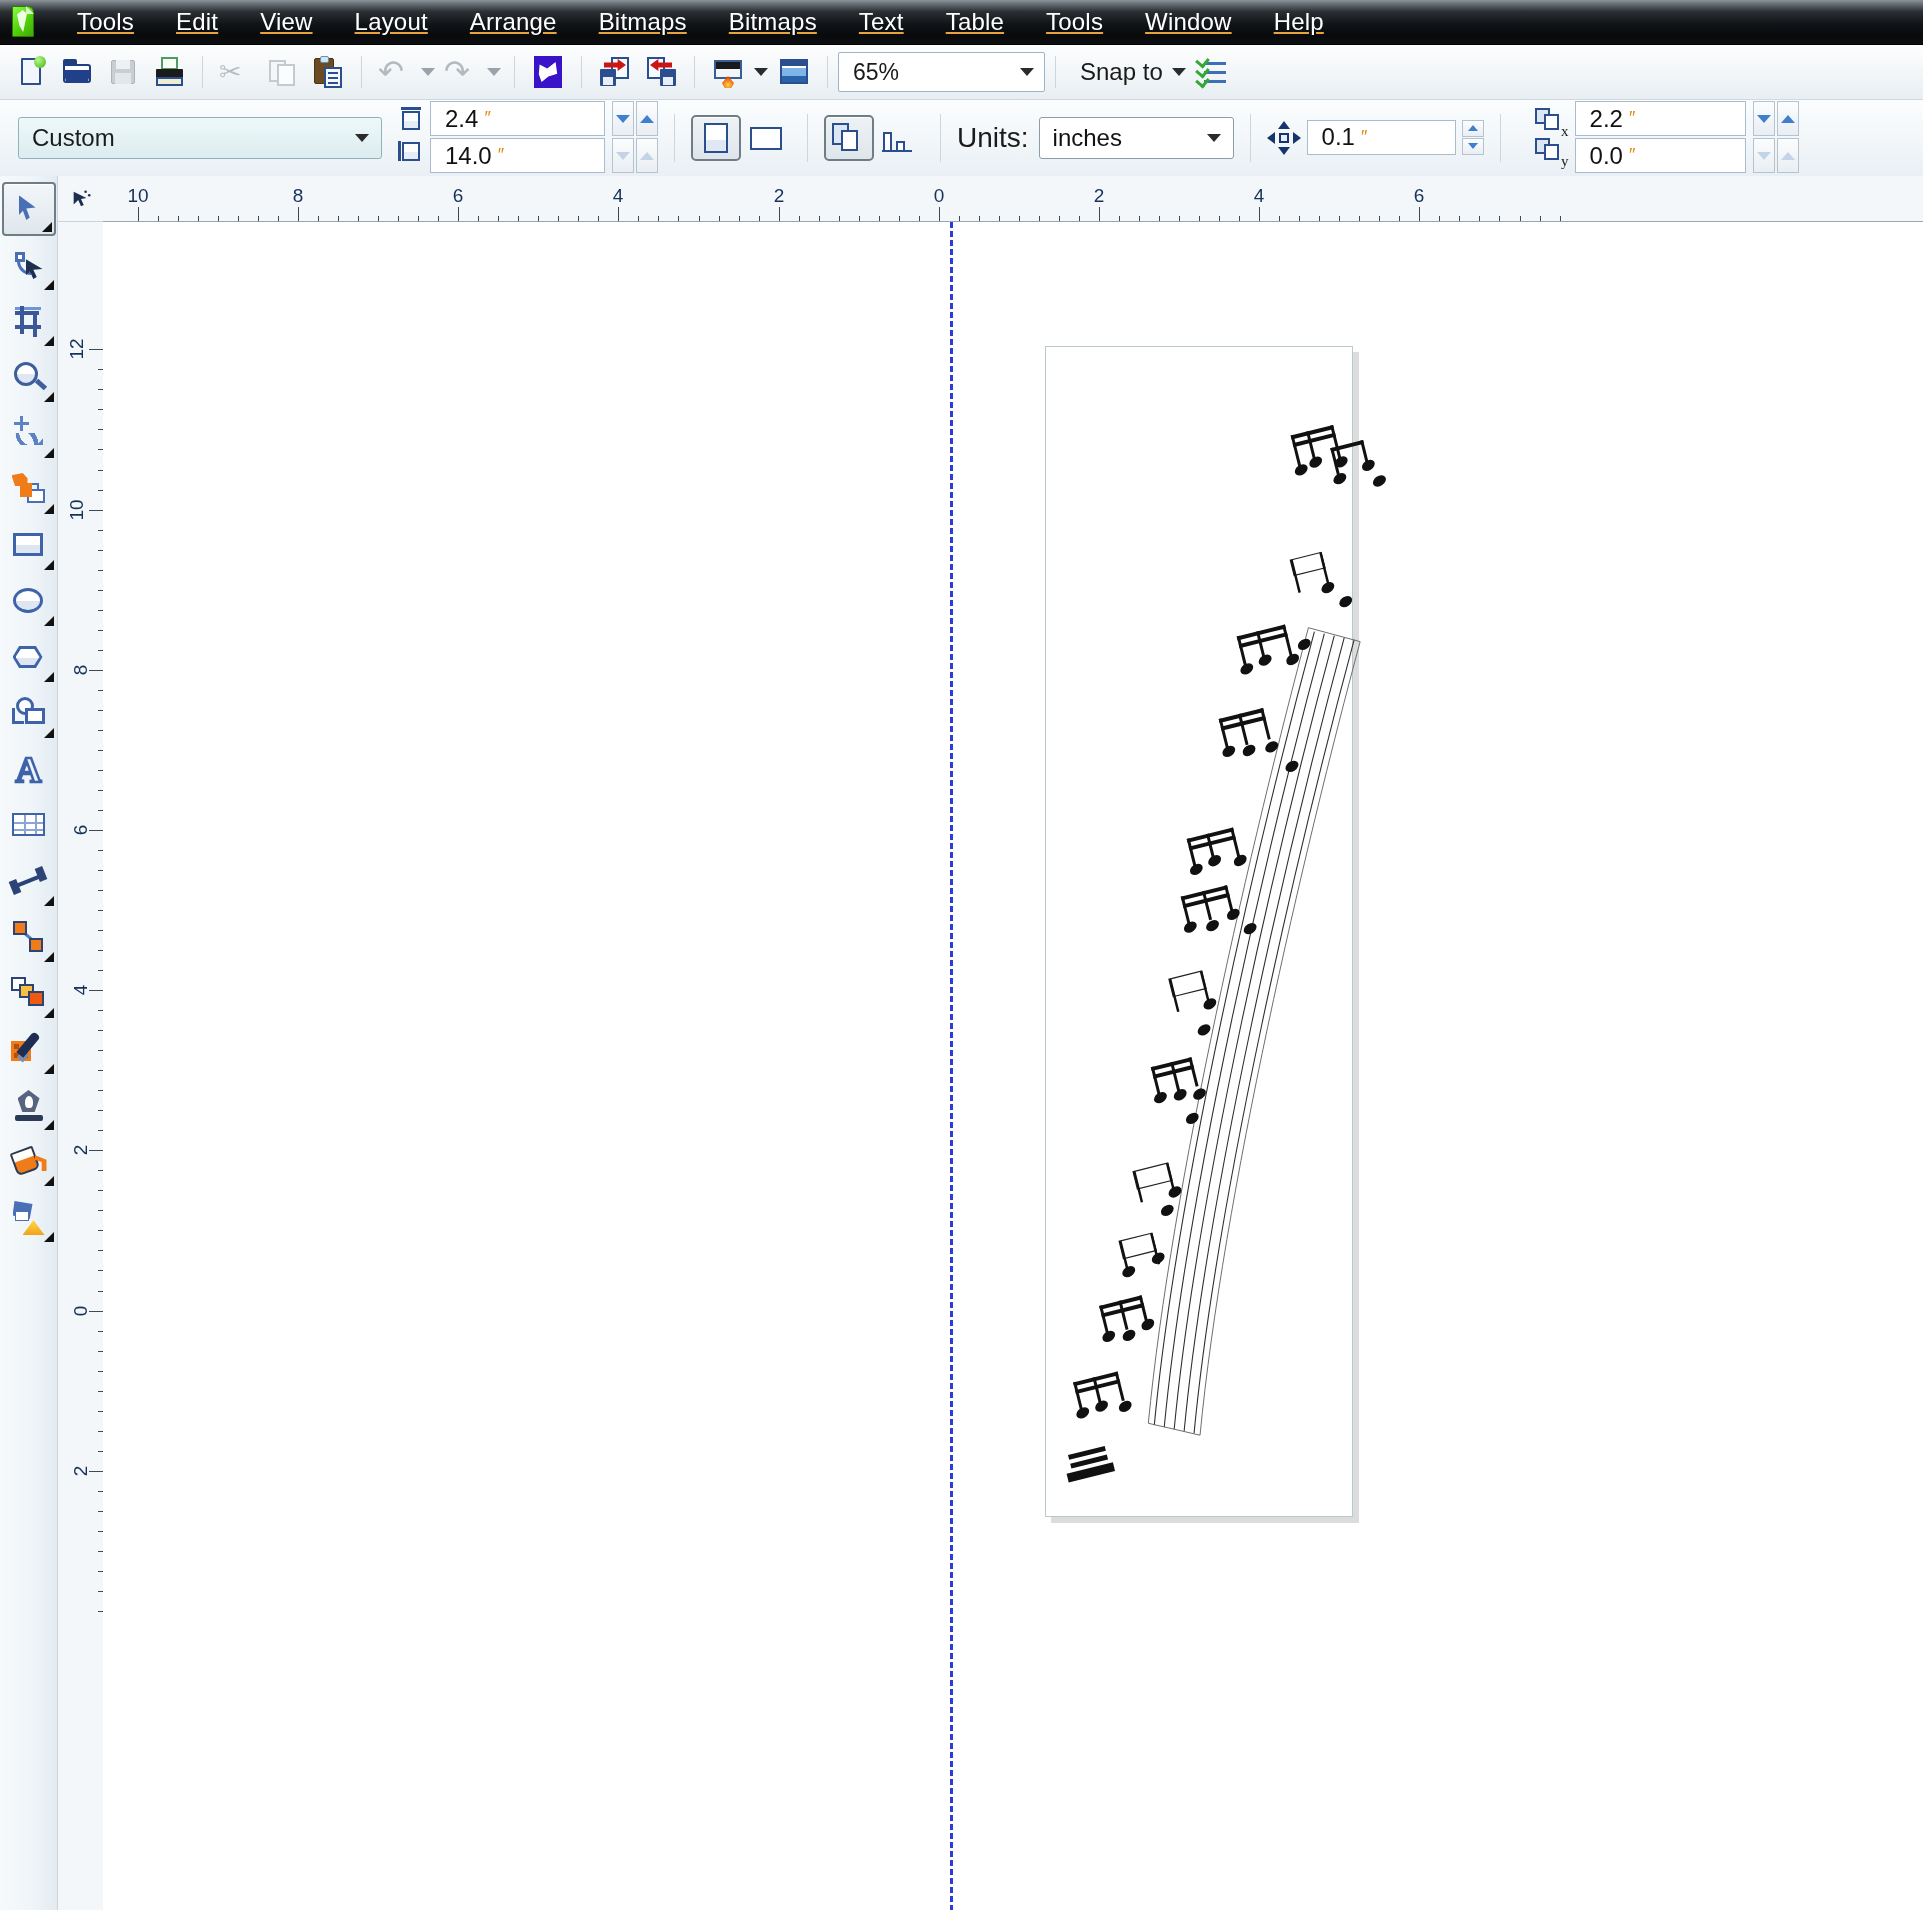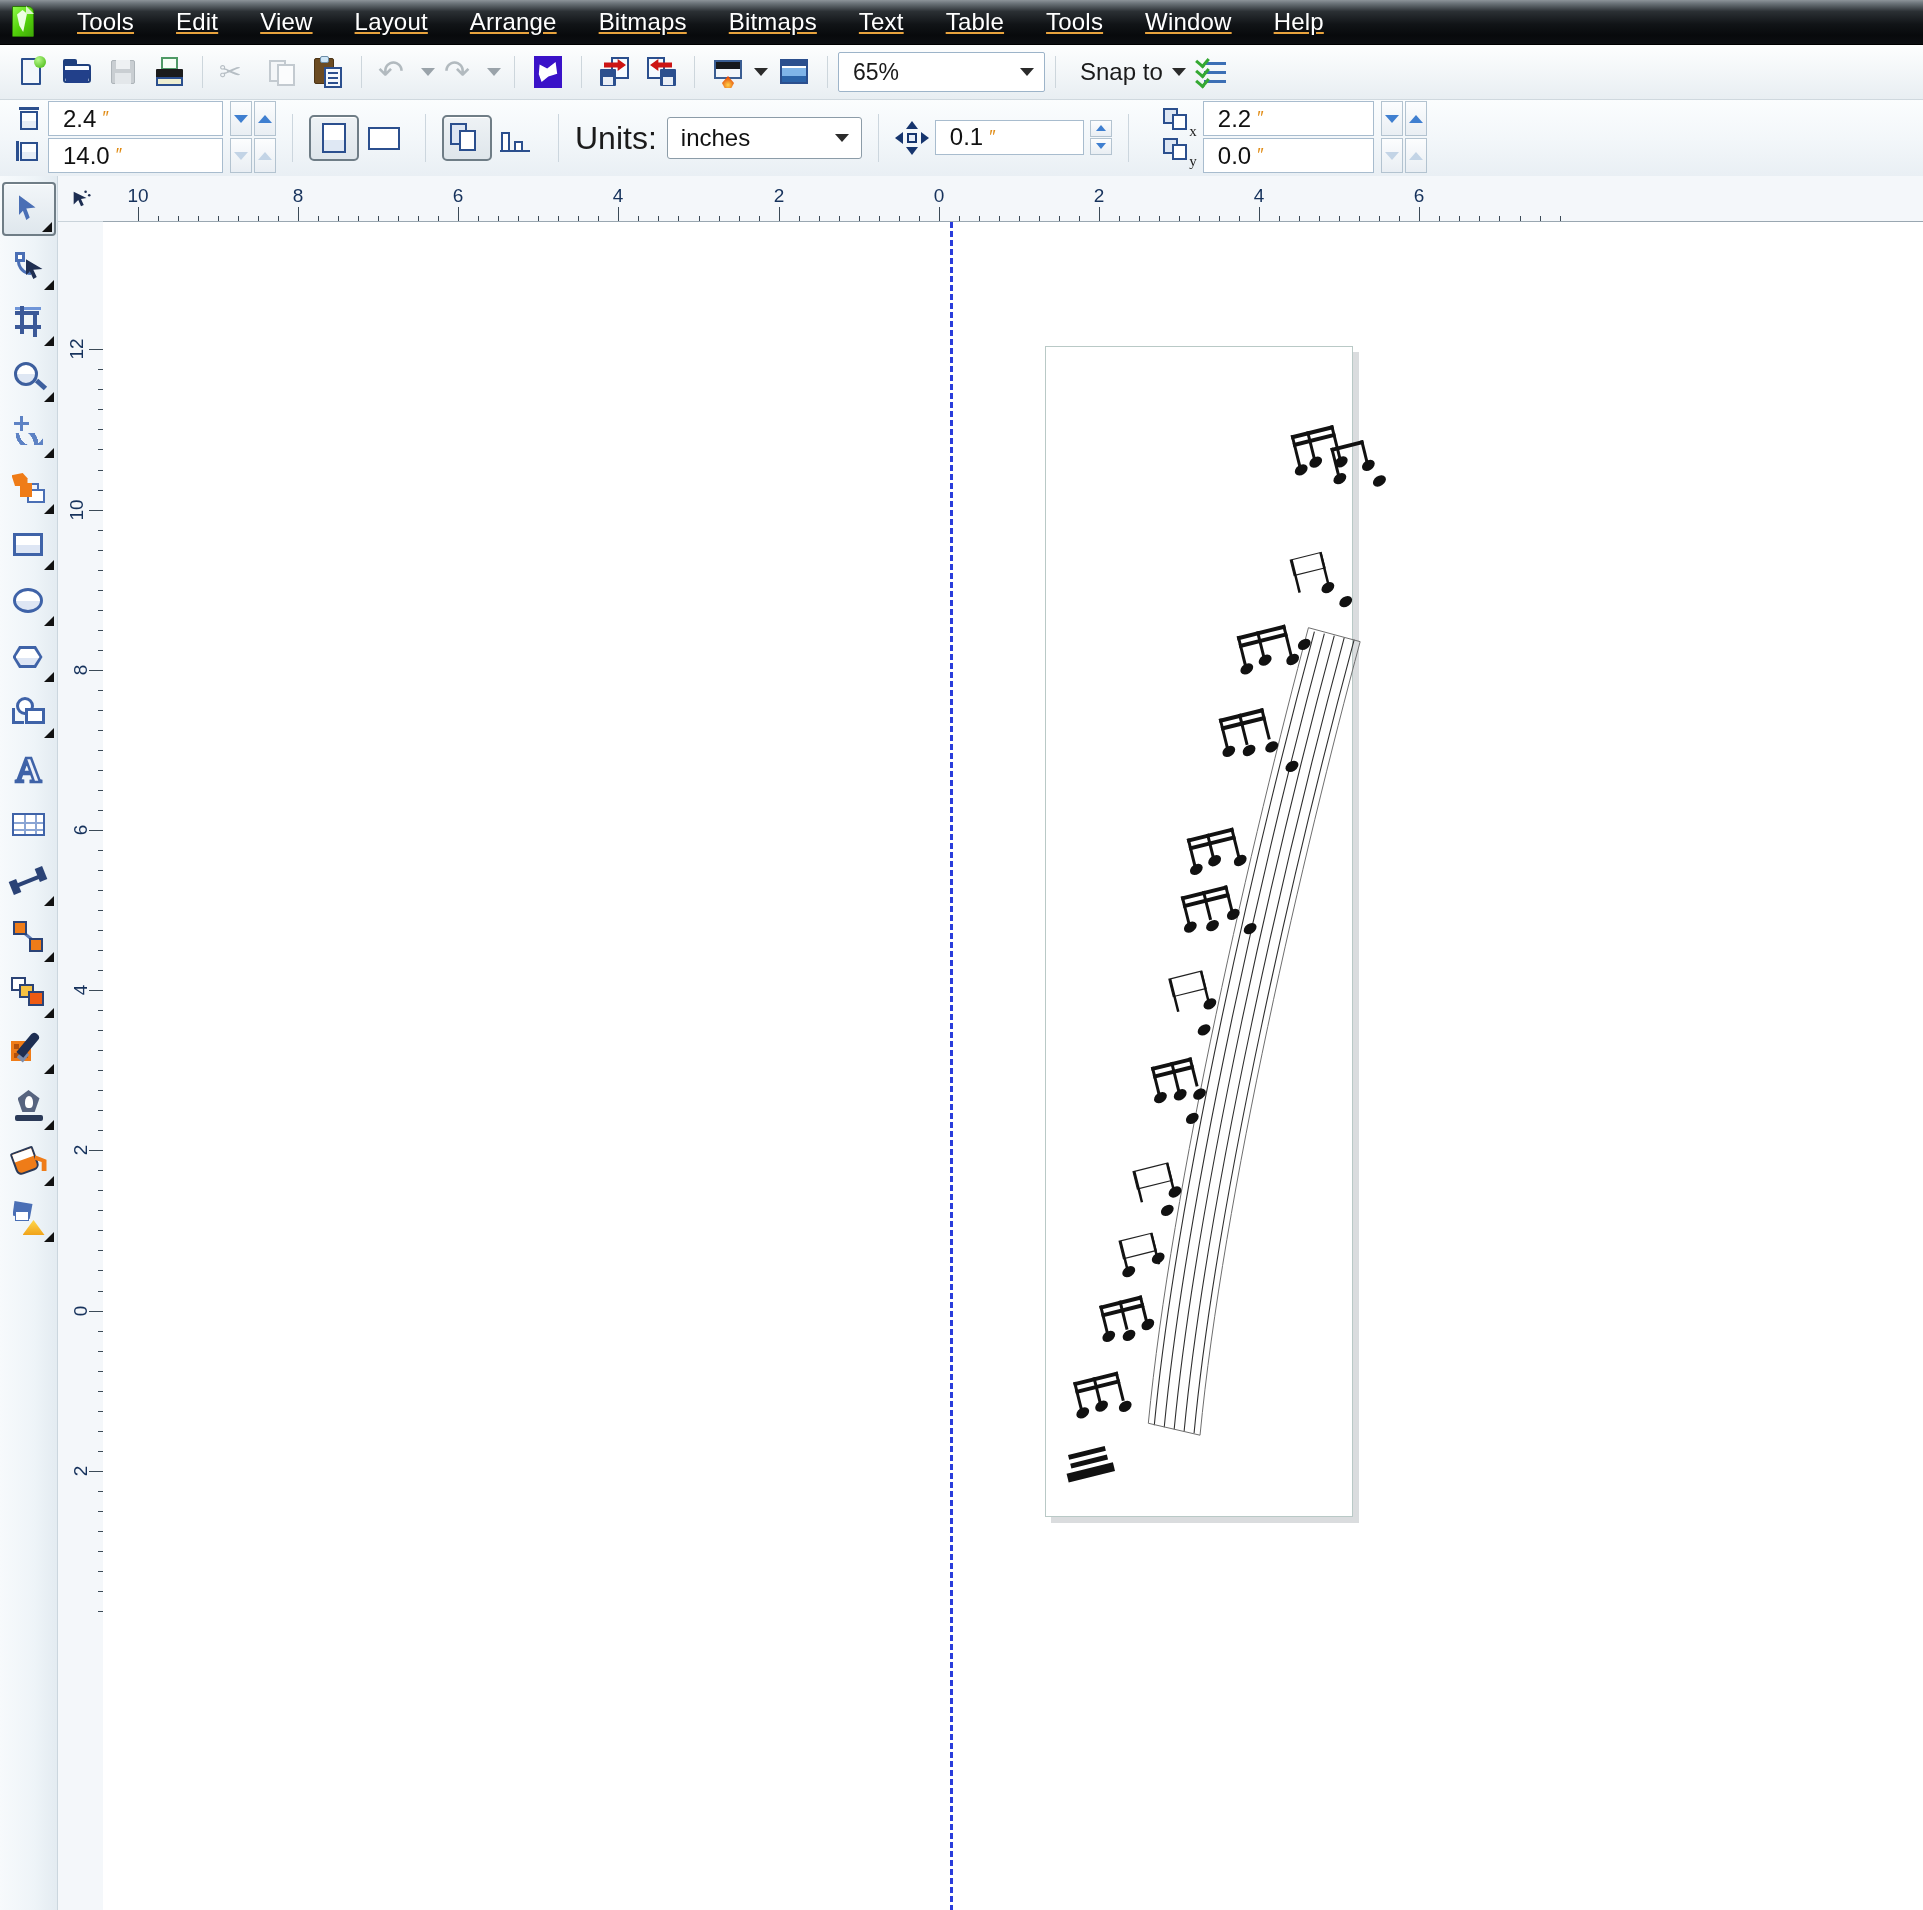--- a/index.html
+++ b/index.html
@@ -351,21 +351,21 @@
   .port-shape { width:24px;height:30px;border:2px solid #2b4f8e;background:linear-gradient(to bottom,#ffffff 58%,#dfe8f4 58%); }
   .land-shape { width:32px;height:23px;border:2px solid #2b4f8e;background:linear-gradient(to bottom,#ffffff 58%,#ffffff 58%); }
   .allpg { position:relative; width:34px; height:30px; }
   .allpg .p1 { position:absolute; left:0; top:0; width:17px;height:22px;border:2px solid #2b4f8e;background:#dde6f3; }
   .allpg .p2 { position:absolute; left:9px; top:7px; width:17px;height:21px;border:2px solid #2b4f8e;background:#ffffff; }
   .curpg { position:relative; width:34px; height:28px; }
   .curpg .b1 { position:absolute; left:1px; bottom:0; width:9px;height:20px;border:2px solid #2b4f8e;background:#fff; }
   .curpg .b2 { position:absolute; left:14px; bottom:0; width:9px;height:11px;border:2px solid #2b4f8e;background:#fff; }
   .curpg .base { position:absolute; left:0; bottom:0; width:30px;height:2px;background:#2b4f8e; }
 
-  .units-label { font-size:32px; color:#1b1b1b; margin-right:10px; flex:0 0 auto; }
+  .units-label { font-size:28px; color:#1b1b1b; margin-right:10px; flex:0 0 auto; }
   .units-combo {
     width: 195px; height: 42px;
     background: #ffffff; border: 1px solid #8c9ca8; border-radius: 3px;
     display:flex; align-items:center; justify-content:space-between;
     padding: 0 12px 0 13px;
     font-size: 24px; color:#111; flex:0 0 auto;
   }
   .nudge-ic { width: 34px; height: 34px; position: relative; margin-right: 6px; flex:0 0 auto; }
   .nudge-ic .ctr { position:absolute; left:12px; top:12px; width:10px;height:10px;border:2px solid #16356e;background:#e7eef8; }
   .nudge-ic .ar { position:absolute; width:0;height:0; }
@@ -746,20 +746,24 @@
         <i></i>
         <b></b>
         <b></b>
         <b></b>
     </div>
   </div>
 </div>
 
 <div class="propbar">
 
+  <div class="paper-combo">
+    <span>Custom</span>
+    <span class="caret-dn"></span>
+  </div>
 
   <div class="dim-group">
     <div class="dim-icons">
       <div class="dim-ic">
           <div class="tick-t"></div>
           <div class="bx"></div>
         </div>
       <div class="dim-ic">
           <div class="tick-l"></div>
           <div class="bx"></div>

